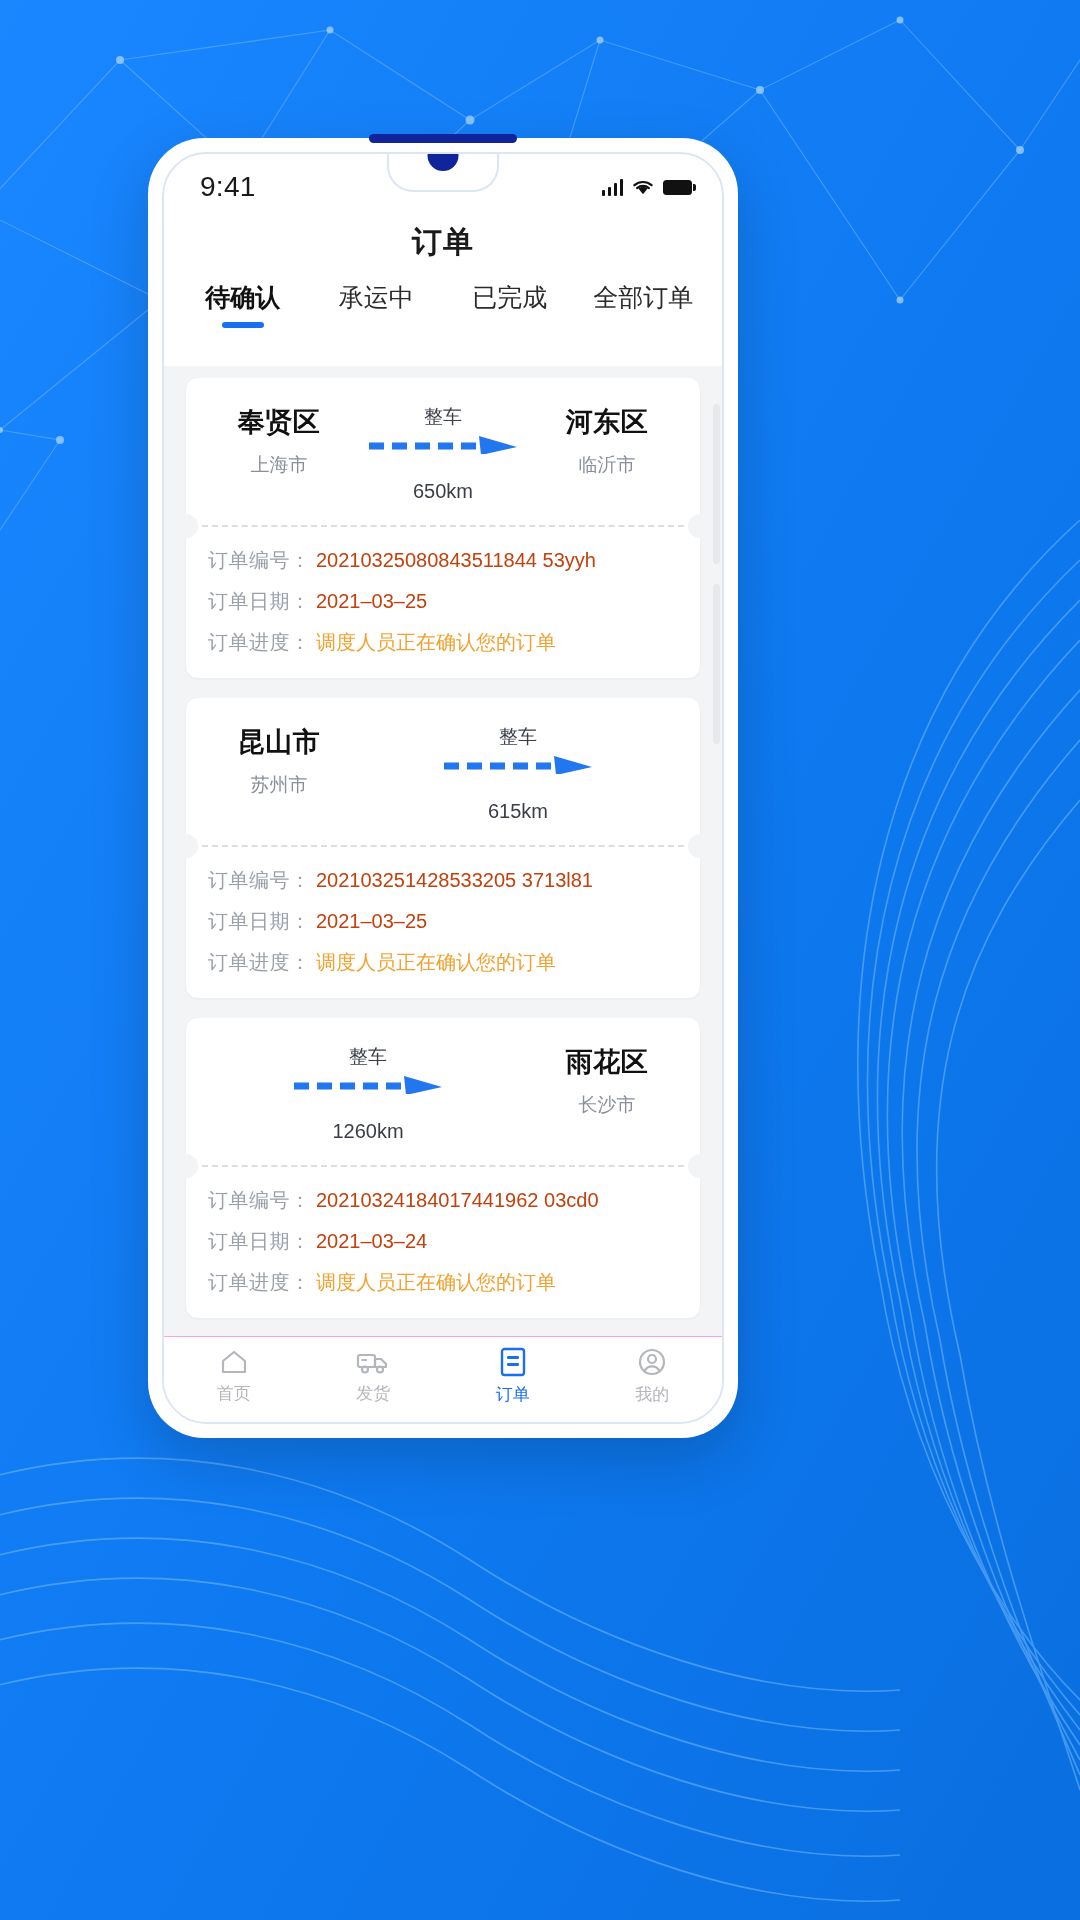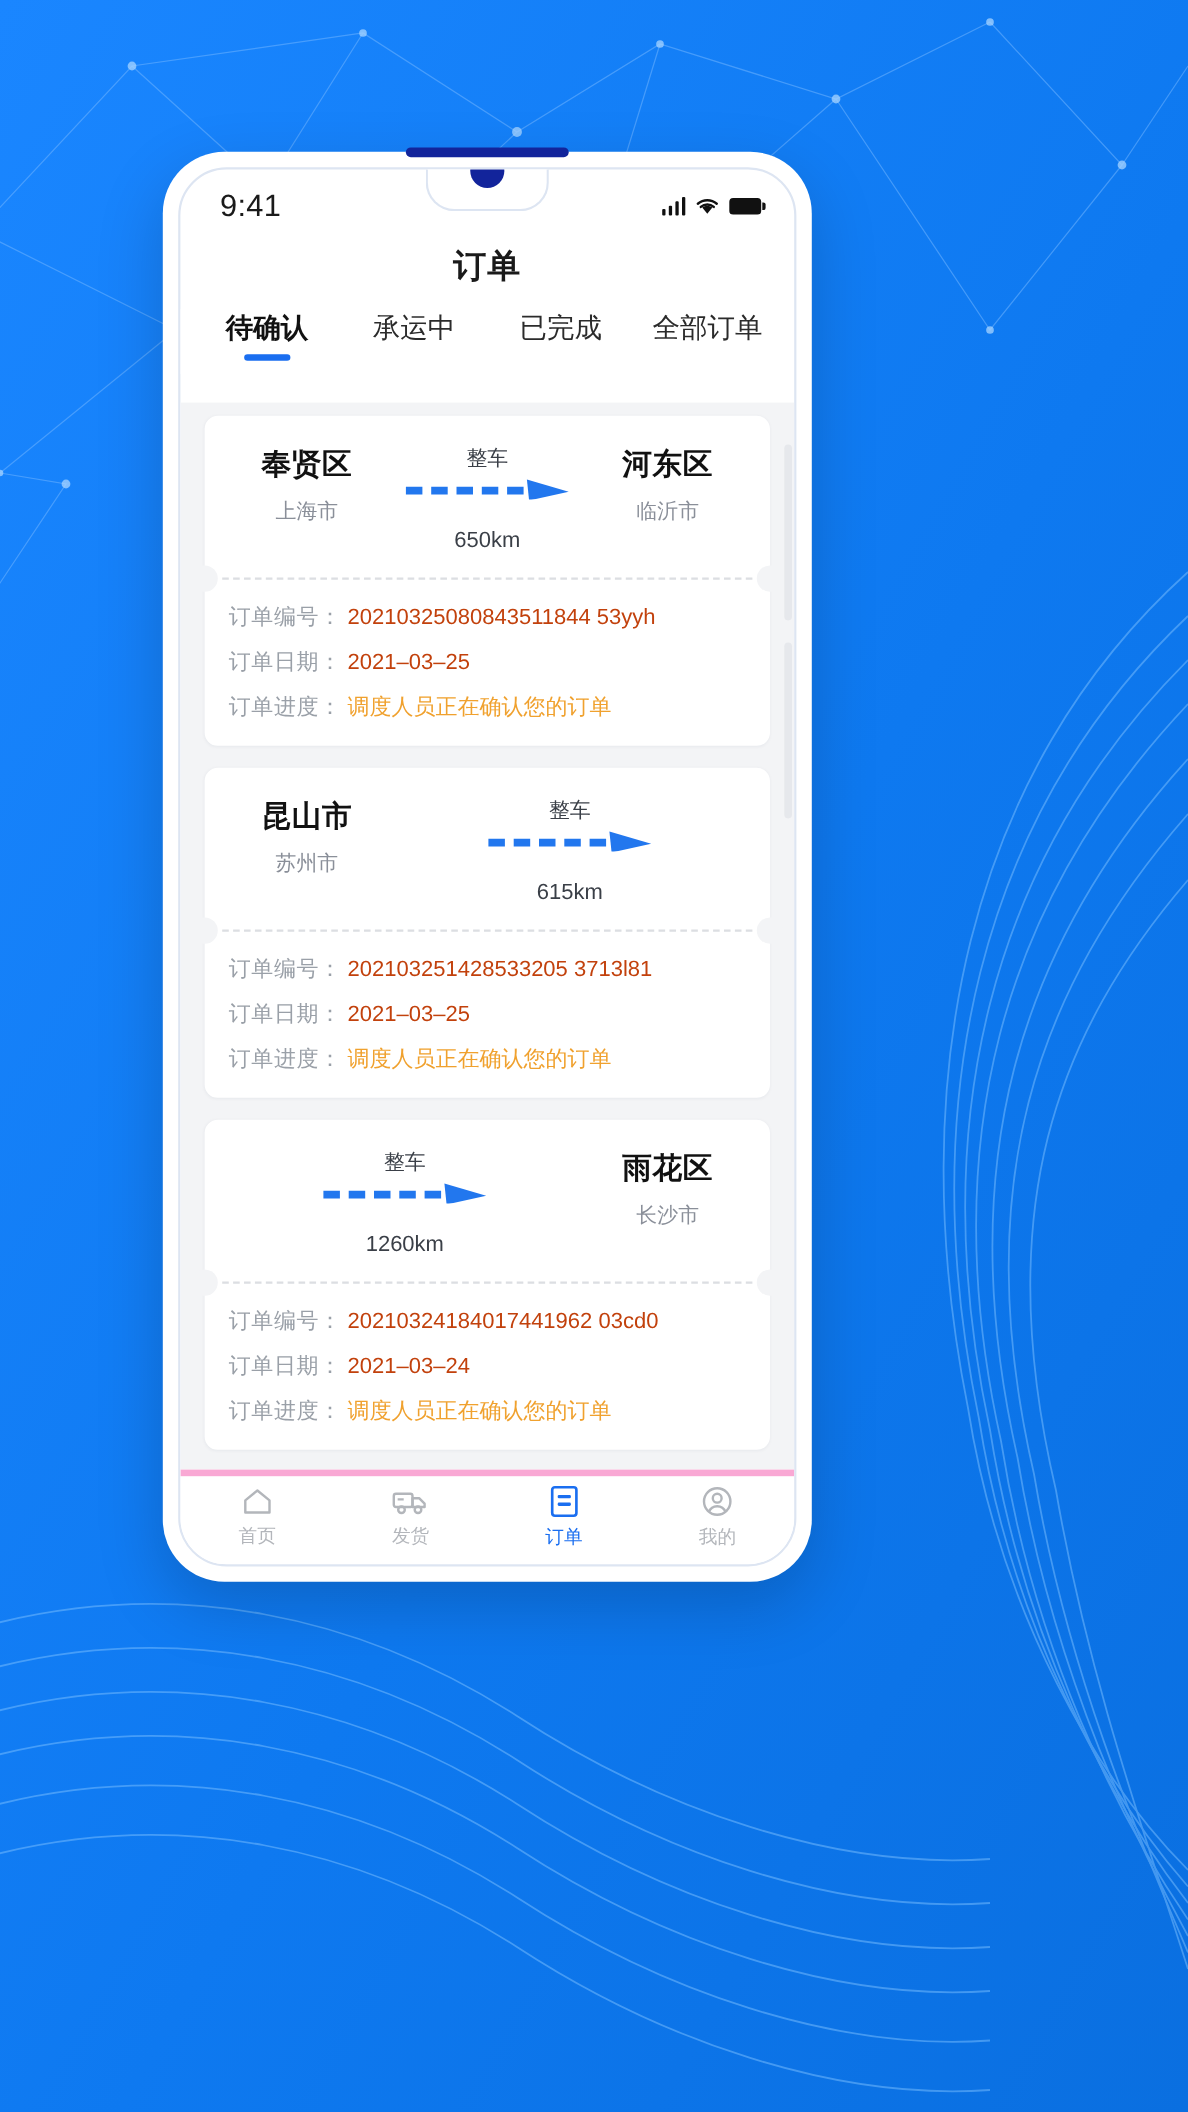--- a/index.html
+++ b/index.html
@@ -235,21 +235,21 @@
   }
   .mval { color: #c2410c; }
   .mval.status { color: #f0a12e; }
 
   
   .tabbar {
     position: absolute;
     left: 0; right: 0; bottom: 0;
     height: 86px;
     background: #fff;
-    border-top: 6px solid #f9a8d4;
+    border-top: 1px solid #f9a8d4;
     display: flex;
     align-items: center;
     padding-bottom: 6px;
   }
   .navitem {
     flex: 1;
     display: flex;
     flex-direction: column;
     align-items: center;
     gap: 6px;

